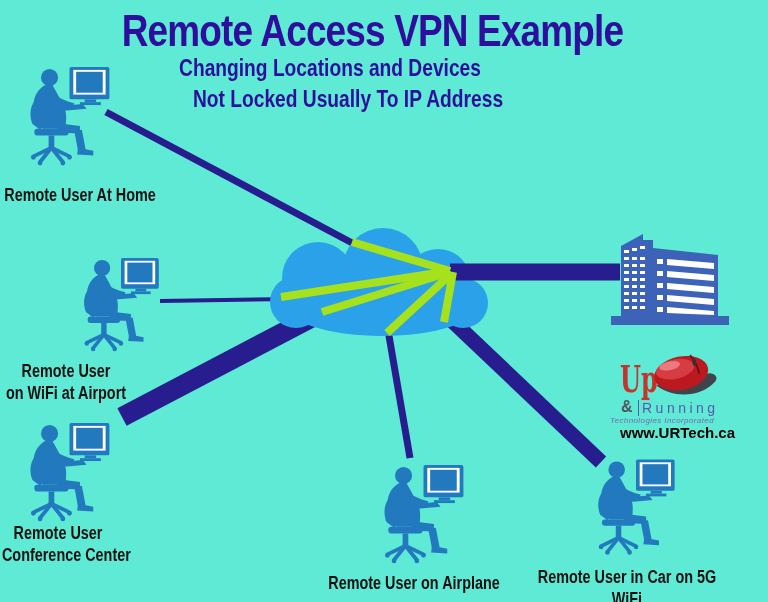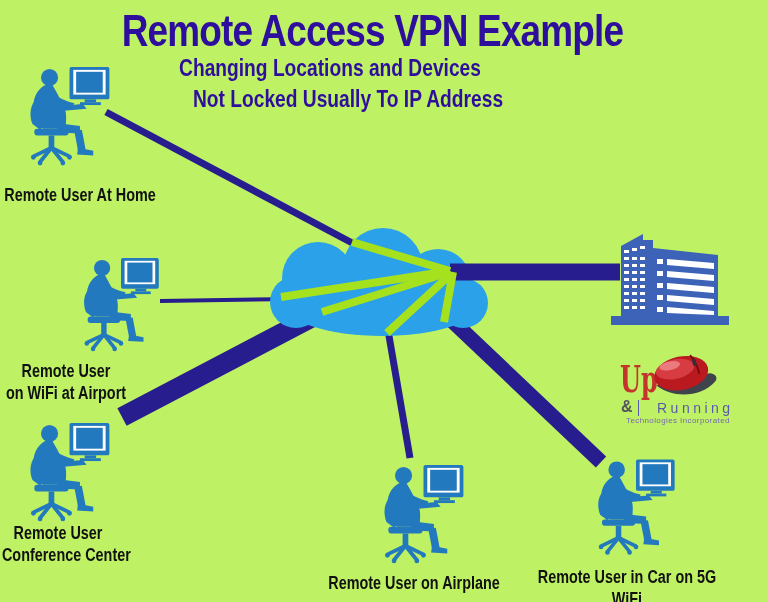--- a/index.html
+++ b/index.html
@@ -2,21 +2,21 @@
 <html style="--title: #2e0e9c; --line: #271d8e; --tunnel: #a6e11d; --cloud: #2aa1e8; --figure: #2379be; --building: #3d63b8; --label: #111111; --logo-red: #c5342c; --logo-purple: #5a5aad; --logo-tagline: #7668b0;"><head>
 <meta charset="utf-8">
 <style>
   :root{
     --title:#2e0e9c; --line:#271d8e; --tunnel:#a6e11d; --cloud:#2aa1e8;
     --figure:#2379be; --building:#3d63b8; --label:#111111;
     --logo-red:#c5342c; --logo-purple:#5a5aad; --logo-tagline:#7668b0;
   }
   html,body{margin:0;padding:0;background:#ffffff;}
   .stage{
-    position:relative;width:768px;height:602px;background:#bef264;
+    position:relative;width:768px;height:602px;background:#5eead4;
     overflow:hidden;font-family:"Liberation Sans",sans-serif;
   }
   .layer{position:absolute;left:0;top:0;z-index:1;}
   .figure{position:absolute;z-index:2;}
   .txt{position:absolute;z-index:3;text-align:center;font-weight:bold;color:var(--title);}
   .condensed{transform:scaleX(.80);transform-origin:center;}
   .title{left:0;top:6px;width:745px;font-size:44px;letter-spacing:-1px;transform:scaleX(.84);transform-origin:center;}
   .sub1{left:0;top:54px;width:660px;font-size:24px;}
   .sub2{left:0;top:85px;width:696px;font-size:24px;}
   .node-label{position:absolute;z-index:3;width:240px;text-align:center;font-weight:bold;
@@ -26,22 +26,22 @@
   .lbl-conference{left:-62px;top:522px;}
   .lbl-airplane{left:294px;top:572px;}
   .lbl-car{left:507px;top:566px;}
   .building-box{position:absolute;left:608px;top:226px;z-index:2;}
   .logo{position:absolute;left:606px;top:334px;width:150px;height:92px;z-index:3;margin-top:16px;}
   .logo-up{position:absolute;left:14px;top:6px;font-size:24px;font-weight:bold;color:var(--logo-red);
     transform:scaleY(1.55);transform-origin:top left;font-family:"DejaVu Serif",serif;}
   .logo-mouse{position:absolute;left:40px;top:0px;}
   .logo-amp{position:absolute;left:15px;top:48px;font-size:16px;font-weight:bold;color:#55555f;}
   .logo-running{position:absolute;left:32px;top:50px;font-size:14px;letter-spacing:3.5px;color:var(--logo-purple);
-    border-left:1px solid var(--logo-purple);padding-left:18px;}
-  .logo-tagline{position:absolute;left:20px;top:66px;font-size:8px;letter-spacing:.4px;color:var(--logo-tagline);}
+    border-left:1px solid var(--logo-purple);padding-left:3px;}
+  .logo-tagline{position:absolute;left:4px;top:66px;font-size:8px;letter-spacing:.4px;color:var(--logo-tagline);font-style:italic;}
   .logo-site{position:absolute;left:14px;top:74px;font-size:15px;font-weight:bold;color:#000;}
 </style>
 </head>
 <body>
 
 <div class="stage">
 
   <svg class="layer" width="768" height="602" viewBox="0 0 768 602">
     <g>
       <line x1="106" y1="112" x2="356" y2="245" stroke="var(--line)" stroke-width="7"></line>
@@ -191,15 +191,16 @@
         <ellipse cx="40" cy="26" rx="31" ry="19" fill="#b9191f"></ellipse>
         <ellipse cx="34" cy="20" rx="22" ry="11" fill="#d94046" opacity="0.9"></ellipse>
         <ellipse cx="29" cy="15" rx="12" ry="5" fill="#f08a8e" opacity="0.8"></ellipse>
         <path d="M54,8 C58,15 60,22 60,31" stroke="#6e0c10" stroke-width="2" fill="none"></path>
         <rect x="55" y="13" width="4" height="8" rx="2" fill="#2e3238"></rect>
       </g>
     </svg>
     <div class="logo-amp">&amp;</div>
     <div class="logo-running">Running</div>
     <div class="logo-tagline">Technologies Incorporated</div>
+    <div class="logo-site">www.URTech.ca</div>
   </div>
 
 </div>
 
 </body></html>

